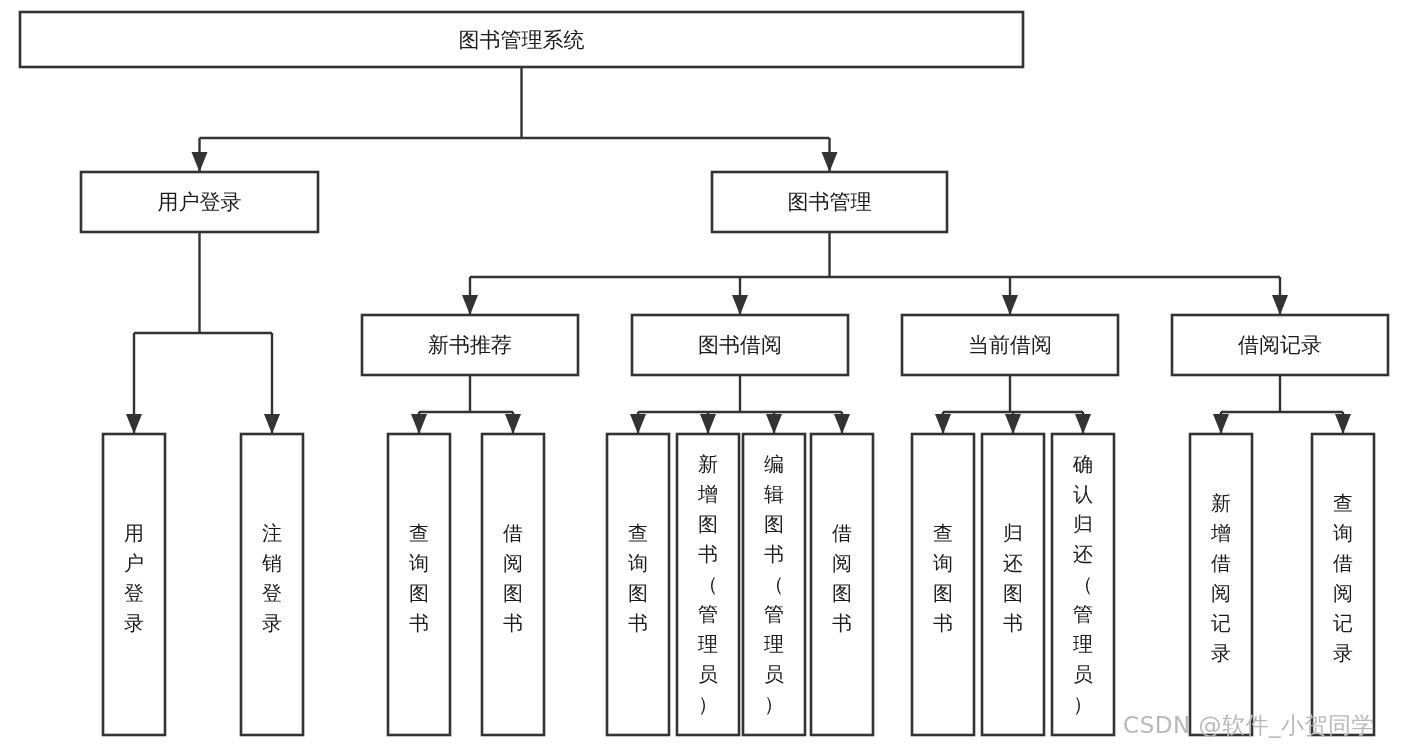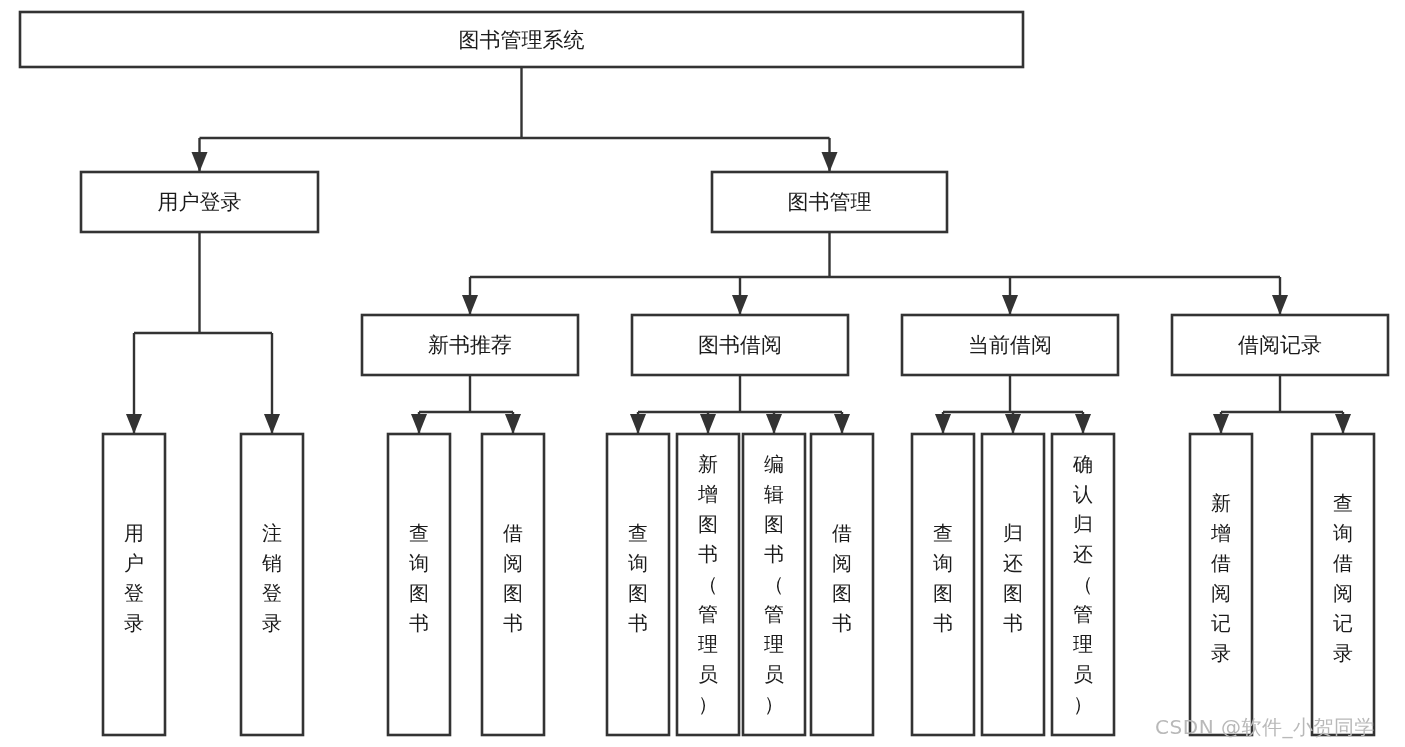--- a/index.html
+++ b/index.html
@@ -55,21 +55,21 @@
     fill: #1b1b1b;
     font-family: "DejaVu Sans", "Liberation Sans", sans-serif;
     font-size: 20px;
     text-anchor: middle;
   }
   .watermark {
     position: absolute;
     right: 8px;
     bottom: 6px;
     font-family: "DejaVu Sans", "Liberation Sans", sans-serif;
-    font-size: 20px;
+    font-size: 23px;
     color: #b9b9b9;
     letter-spacing: 0.5px;
     white-space: nowrap;
     pointer-events: none;
   }
 </style>
 </head>
 <body>
 
 <div id="diagram-root">

